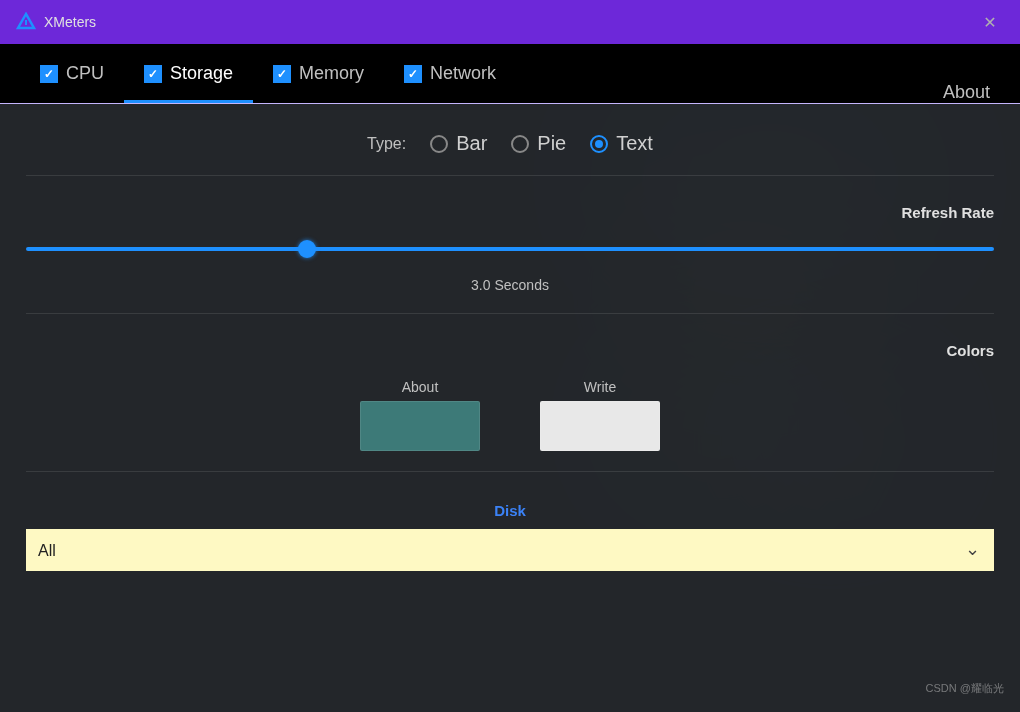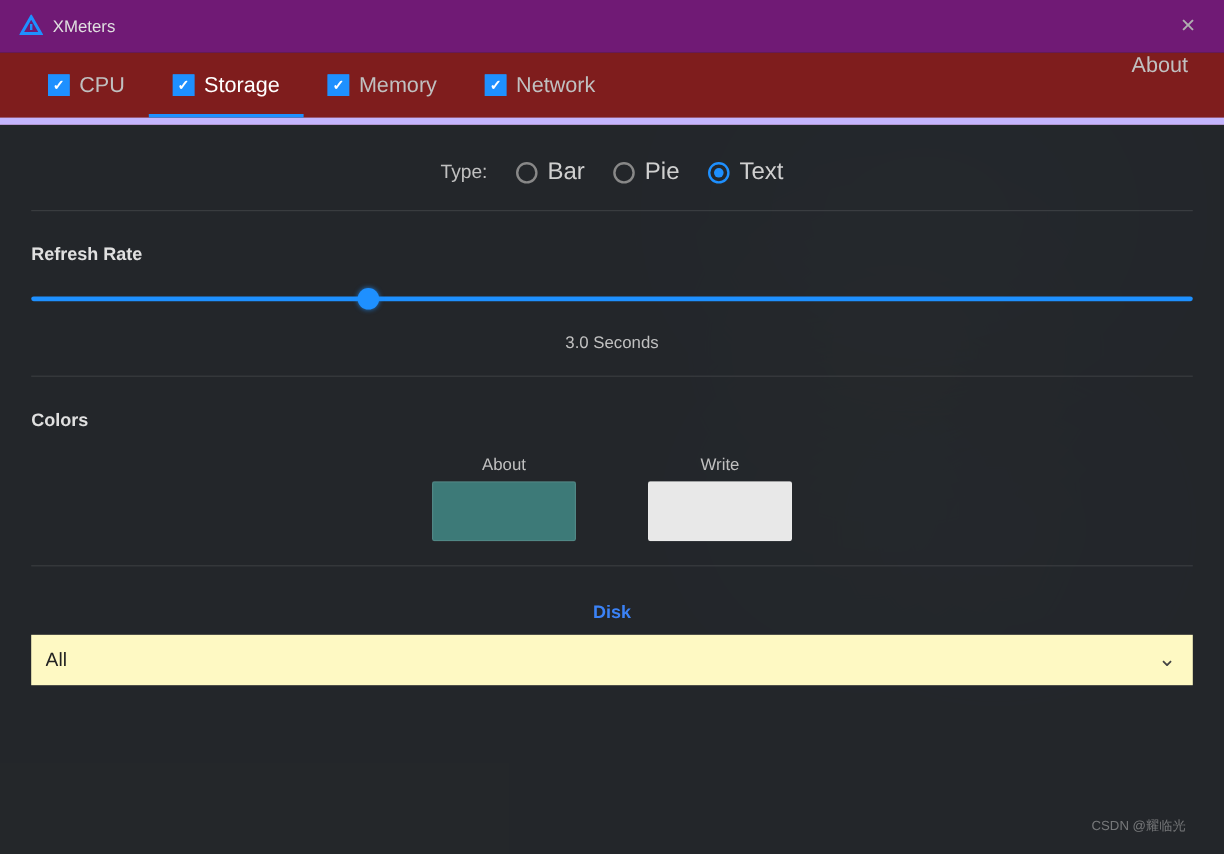--- a/index.html
+++ b/index.html
@@ -51,21 +51,21 @@
       display: flex;
       flex-direction: column;
     }
 
     
     .title-bar {
       display: flex;
       align-items: center;
       justify-content: space-between;
       padding: 8px 16px;
-      background: #701a75;
+      background: #6d28d9;
       height: 44px;
       flex-shrink: 0;
     }
 
     .title-left {
       display: flex;
       align-items: center;
       gap: 8px;
     }
 
@@ -91,26 +91,26 @@
       font-size: 16px;
       cursor: pointer;
       border-radius: 3px;
       border: none;
       background: transparent;
     }
 
     
     .tab-bar {
       display: flex;
-      align-items: flex-start;
+      align-items: flex-end;
       padding: 0 20px;
-      background: #7f1d1d;
+      background: #000000;
       height: 60px;
       flex-shrink: 0;
-      border-bottom: 6px solid #c4b5fd;
+      border-bottom: 1px solid #c4b5fd;
     }
 
     .tab-item {
       display: flex;
       align-items: center;
       gap: 8px;
       padding: 0 20px;
       height: 100%;
       color: #c0c0c0;
       font-size: 18px;
@@ -224,21 +224,21 @@
       color: #d0d0d0;
       font-size: 20px;
     }
 
     
     .section-title {
       color: #e0e0e0;
       font-size: 15px;
       font-weight: bold;
       width: 100%;
-      text-align: left;
+      text-align: right;
       margin-top: 8px;
     }
 
     .slider-container {
       width: 100%;
       position: relative;
       height: 24px;
       display: flex;
       align-items: center;
     }
@@ -353,21 +353,21 @@
     .divider-line {
       width: 100%;
       height: 1px;
       background: rgba(255,255,255,0.1);
       margin: 4px 0;
     }
 
     .watermark {
       position: absolute;
       bottom: 16px;
-      right: 32px;
+      right: 16px;
       color: rgba(200,200,200,0.5);
       font-size: 11px;
     }
   </style>
 </head>
 <body>
 
 <div class="bg-blob bg-blob-1"></div>
 <div class="bg-blob bg-blob-2"></div>
 <div class="bg-blob bg-blob-3"></div>

